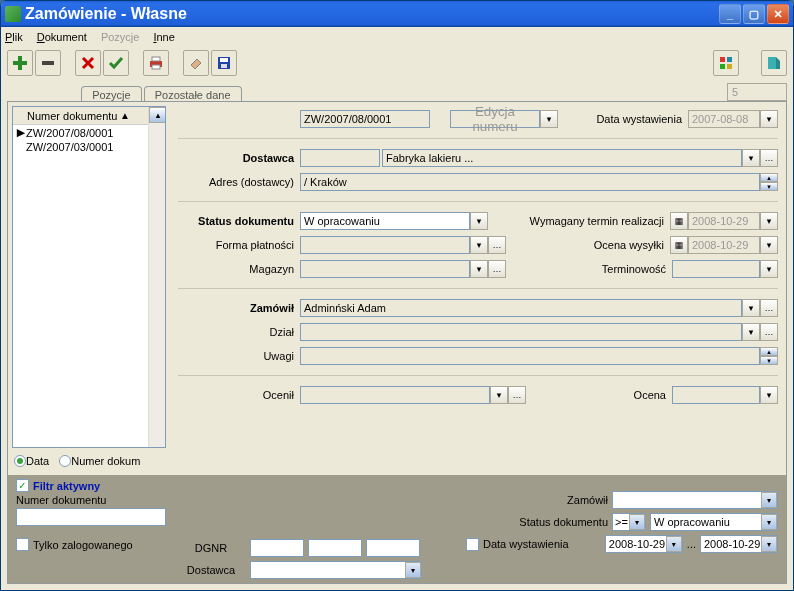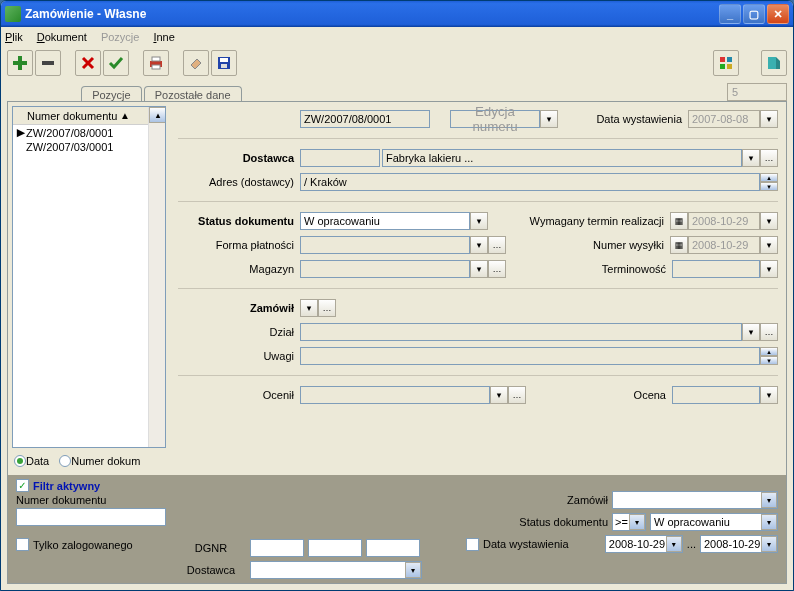--- a/index.html
+++ b/index.html
@@ -1,20 +1,20 @@
 <!DOCTYPE html>
 <html><head>
 <meta charset="utf-8">
 <style>
 *{box-sizing:border-box;margin:0;padding:0;}
 body{font-family:Tahoma,Arial,sans-serif;font-size:11px;background:#3a6ea5;width:794px;height:591px;overflow:hidden;}
 .window{width:794px;height:591px;background:#ece9d8;border:1px solid #003c74;border-radius:6px 6px 0 0;display:flex;flex-direction:column;}
 .titlebar{height:26px;background:linear-gradient(#1e5fd8,#2a6fe8 10%,#1e5fd8 90%,#083d9c);display:flex;align-items:center;padding:0 4px;border-radius:5px 5px 0 0;}
 .title-icon{width:16px;height:16px;background:linear-gradient(135deg,#5fb35f,#2a8a2a);border-radius:2px;margin-right:4px;}
-.titlebar .title{color:#fff;font-weight:bold;font-size:12px;flex:1;}
+.titlebar .title{color:#fff;font-weight:bold;font-size:16px;flex:1;}
 .titlebtns{display:flex;gap:2px;}
 .tbtn{width:22px;height:20px;border-radius:3px;display:flex;align-items:center;justify-content:center;font-weight:bold;color:#fff;border:1px solid #fff3;}
 .tbtn.min,.tbtn.max{background:linear-gradient(#6b9eed,#3d73c7);}
 .tbtn.close{background:linear-gradient(#e88a5f,#d34516);}
 .menubar{height:20px;background:#ece9d8;display:flex;align-items:center;padding:0 4px;gap:14px;border-bottom:0;}
 .menubar span{cursor:default;}
 .menubar span.disabled{color:#999;}
 .menubar span u{text-decoration:underline;}
 .toolbar{height:32px;background:#ece9d8;display:flex;align-items:center;padding:2px 6px;gap:2px;}
 .toolbar .tb{width:26px;height:26px;border:1px solid #aca899;background:#ece9d8;display:flex;align-items:center;justify-content:center;border-radius:2px;position:relative;}
@@ -233,41 +233,42 @@
             <div class="sbtn">▦</div>
             <div class="date-ro">2008-10-29</div>
             <div class="sbtn">▾</div>
           </div>
           <div class="frow">
             <div class="lbl">Forma płatności</div>
             <div class="inp" style="width:170px;"></div>
             <div class="sbtn">▾</div>
             <div class="sbtn">…</div>
             <div style="flex:1;"></div>
-            <div class="rlabel">Numer wysyłki</div>
+            <div class="rlabel">Ocena wysyłki</div>
             <div class="sbtn">▦</div>
             <div class="date-ro">2008-10-29</div>
             <div class="sbtn">▾</div>
           </div>
           <div class="frow">
             <div class="lbl">Magazyn</div>
             <div class="inp" style="width:170px;"></div>
             <div class="sbtn">▾</div>
             <div class="sbtn">…</div>
             <div style="flex:1;"></div>
             <div class="rlabel">Terminowość</div>
             <div class="inp" style="width:88px;"></div>
             <div class="sbtn">▾</div>
           </div>
         </div>
 
 
         <div class="fgroup">
           <div class="frow">
             <div class="lbl b">Zamówił</div>
+            <div class="inp" style="flex:1;">Adminński Adam</div>
             <div class="sbtn">▾</div>
             <div class="sbtn">…</div>
           </div>
           <div class="frow">
             <div class="lbl">Dział</div>
             <div class="inp" style="flex:1;"></div>
             <div class="sbtn">▾</div>
             <div class="sbtn">…</div>
           </div>
           <div class="frow">

